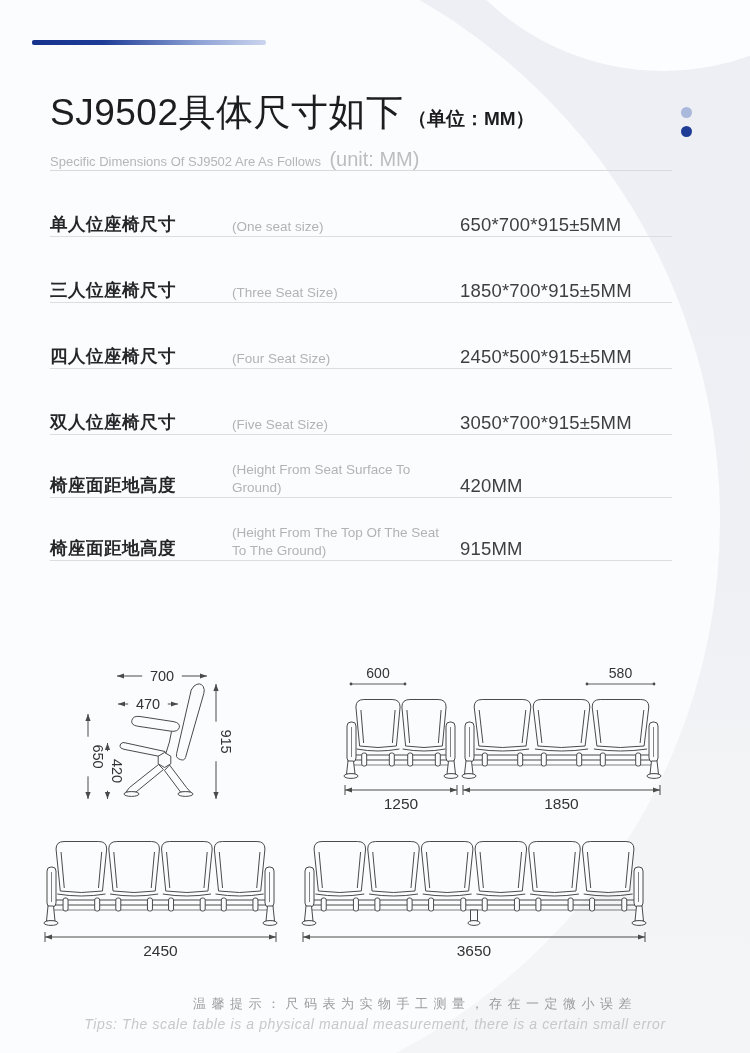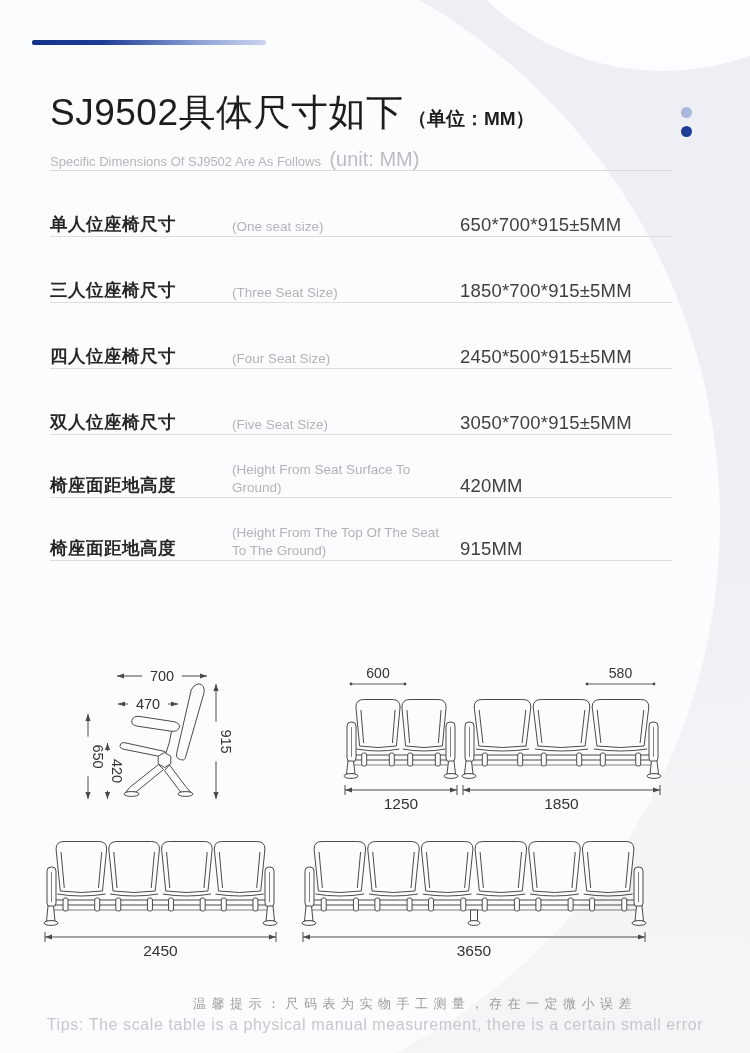--- a/index.html
+++ b/index.html
@@ -37,21 +37,21 @@
   .spec-row{display:flex;align-items:flex-end;border-bottom:1px solid #dcddde;height:65px;}
   .spec-row.tall{height:62px;}
   .col-zh{width:182px;font-size:17.5px;font-weight:700;color:#262628;letter-spacing:0.5px;flex:none;}
   .col-en{width:228px;font-size:13.5px;color:#b2b3b6;line-height:1.35;flex:none;padding-right:20px;box-sizing:border-box;}
   .col-val{flex:1;font-size:18.5px;color:#3e3f41;letter-spacing:0.2px;}
 
   .drawings{position:absolute;left:0;top:650px;width:750px;height:330px;}
 
   .footer{position:absolute;left:0;width:750px;text-align:center;}
   .footer-zh{top:995px;font-size:13px;color:#9c9c9e;letter-spacing:5.5px;margin-left:40px;}
-  .footer-en{top:1016px;font-size:16px;color:#c6c8cb;letter-spacing:0.6px;}
+  .footer-en{top:1016px;font-size:14px;color:#c6c8cb;letter-spacing:0.6px;font-style:italic;}
 </style>
 </head>
 <body>
 
 <div id="page">
 
   <div class="bg-circle-white-big"></div>
   <div class="bg-circle-white-small"></div>
   <div class="accent-bar"></div>
   <div class="dot dot-light"></div>

